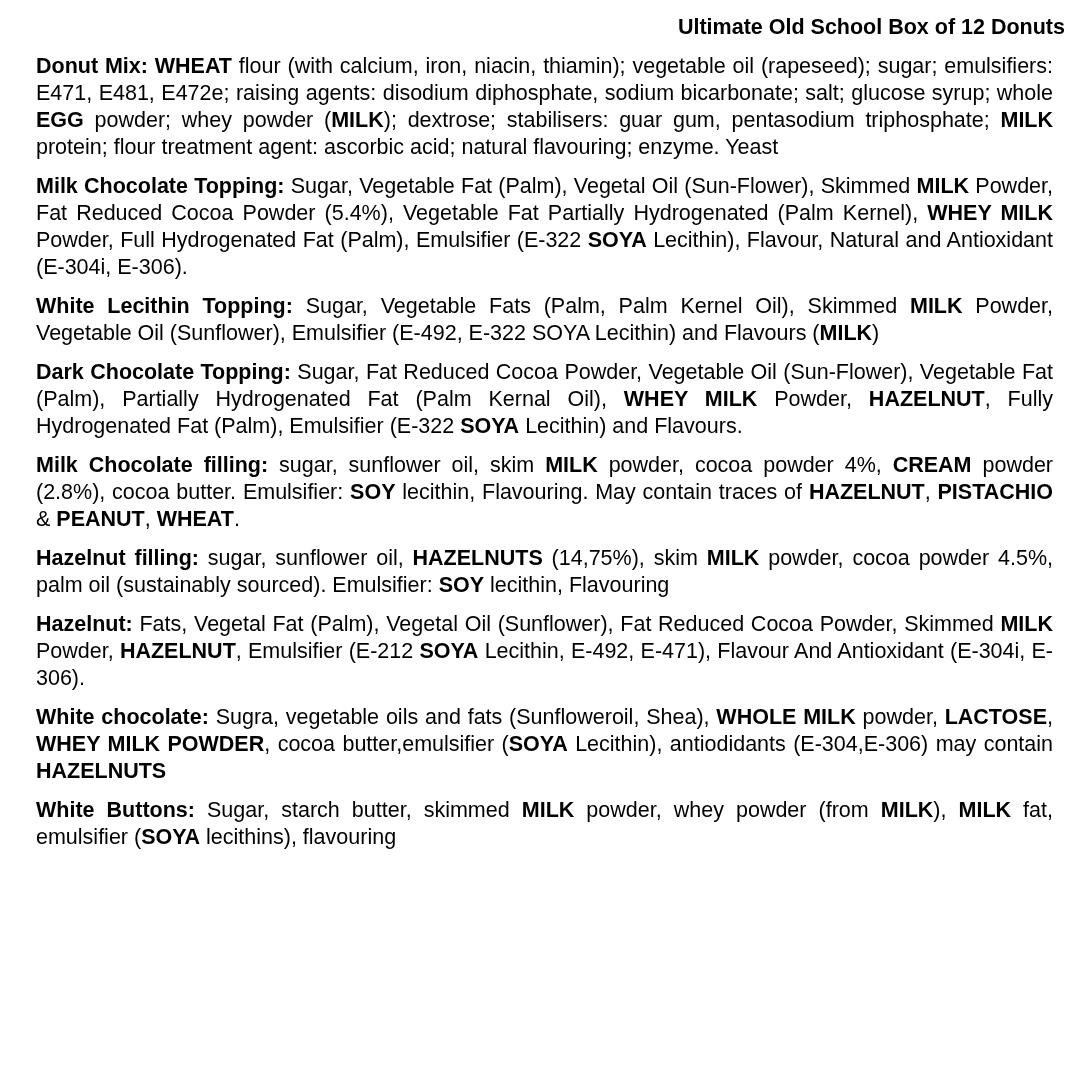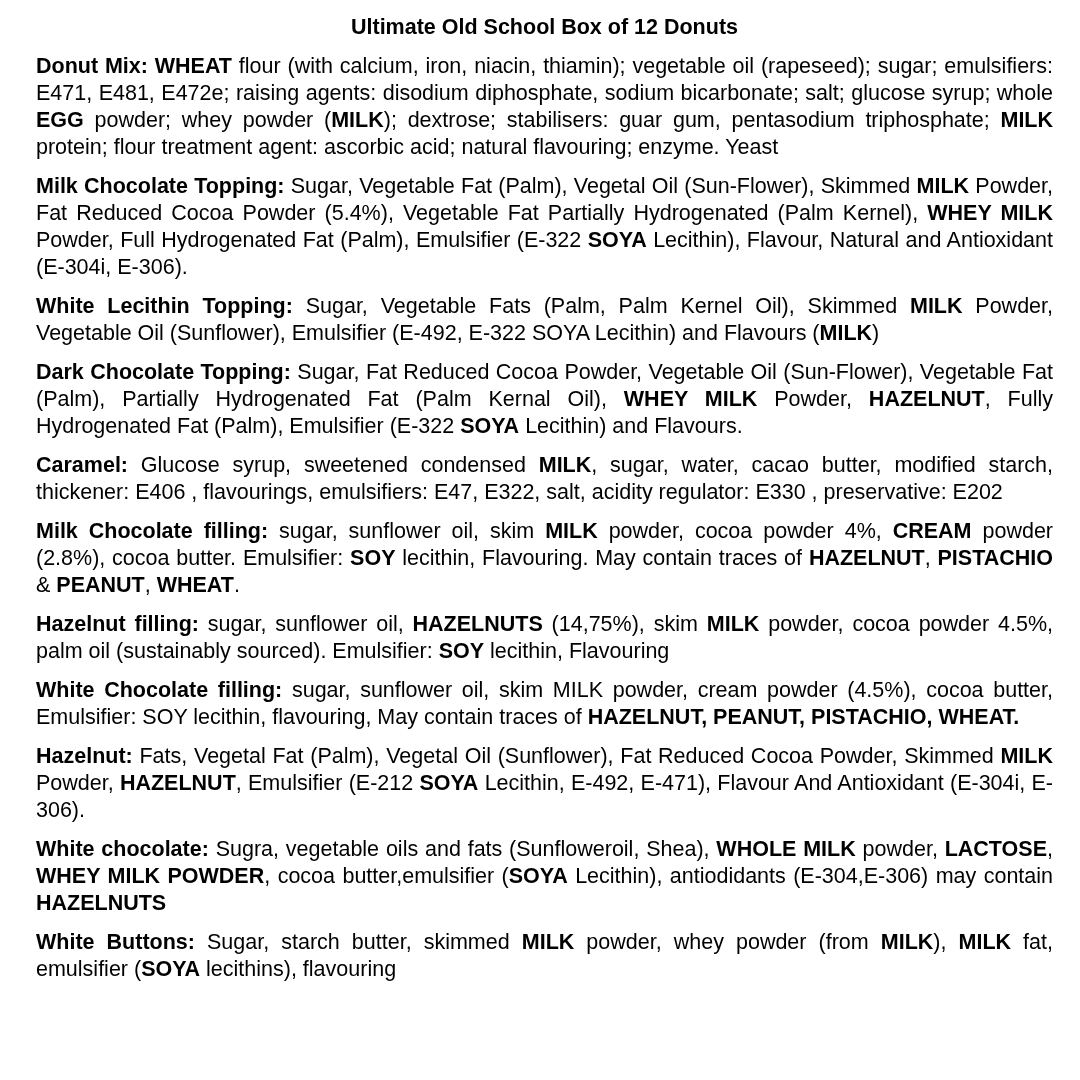--- a/index.html
+++ b/index.html
@@ -20,36 +20,34 @@
     font-size: 21.5px;
     line-height: 27px;
     font-weight: 400;
   }
   .para {
     margin: 12px;
     text-align: justify;
   }
   .title-line {
     margin: 0;
-    text-align: center;
+    text-align: right;
     font-weight: 700;
   }
   .b { font-weight: 700; }
 </style>
 </head>
 <body>
 
 <div class="sheet">
   <p class="title-line">Ultimate Old School Box of 12 Donuts</p>
   <div>
       <p class="para"><span class="b">Donut Mix: WHEAT</span><span> flour (with calcium, iron, niacin, thiamin); vegetable oil (rapeseed); sugar; emulsifiers: E471, E481, E472e; raising agents: disodium diphosphate, sodium bicarbonate; salt; glucose syrup; whole </span><span class="b">EGG</span><span> powder; whey powder (</span><span class="b">MILK</span><span>); dextrose; stabilisers: guar gum, pentasodium triphosphate; </span><span class="b">MILK</span><span> protein; flour treatment agent: ascorbic acid; natural flavouring; enzyme. Yeast</span></p>
       <p class="para"><span class="b">Milk Chocolate Topping:</span><span> Sugar, Vegetable Fat (Palm), Vegetal Oil (Sun-Flower), Skimmed </span><span class="b">MILK</span><span> Powder, Fat Reduced Cocoa Powder (5.4%), Vegetable Fat Partially Hydrogenated (Palm Kernel), </span><span class="b">WHEY MILK</span><span> Powder, Full Hydrogenated Fat (Palm), Emulsifier (E-322 </span><span class="b">SOYA</span><span> Lecithin), Flavour, Natural and Antioxidant (E-304i, E-306).</span></p>
       <p class="para"><span class="b">White Lecithin Topping:</span><span> Sugar, Vegetable Fats (Palm, Palm Kernel Oil), Skimmed </span><span class="b">MILK</span><span> Powder, Vegetable Oil (Sunflower), Emulsifier (E-492, E-322 SOYA Lecithin) and Flavours (</span><span class="b">MILK</span><span>)</span></p>
       <p class="para"><span class="b">Dark Chocolate Topping:</span><span> Sugar, Fat Reduced Cocoa Powder, Vegetable Oil (Sun-Flower), Vegetable Fat (Palm), Partially Hydrogenated Fat (Palm Kernal Oil), </span><span class="b">WHEY MILK</span><span> Powder, </span><span class="b">HAZELNUT</span><span>, Fully Hydrogenated Fat (Palm), Emulsifier (E-322 </span><span class="b">SOYA</span><span> Lecithin) and Flavours.</span></p>
-      <p class="para"><span class="b">Caramel:</span><span> Glucose syrup, sweetened condensed </span><span class="b">MILK</span><span>, sugar, water, cacao butter, modified starch, thickener: E406 , flavourings, emulsifiers: E47, E322, salt, acidity regulator: E330 , preservative: E202</span></p>
       <p class="para"><span class="b">Milk Chocolate filling:</span><span> sugar, sunflower oil, skim </span><span class="b">MILK</span><span> powder, cocoa powder 4%, </span><span class="b">CREAM</span><span> powder (2.8%), cocoa butter. Emulsifier: </span><span class="b">SOY</span><span> lecithin, Flavouring. May contain traces of </span><span class="b">HAZELNUT</span><span>, </span><span class="b">PISTACHIO</span><span> &amp; </span><span class="b">PEANUT</span><span>, </span><span class="b">WHEAT</span><span>.</span></p>
       <p class="para"><span class="b">Hazelnut filling:</span><span> sugar, sunflower oil, </span><span class="b">HAZELNUTS</span><span> (14,75%), skim </span><span class="b">MILK</span><span> powder, cocoa powder 4.5%, palm oil (sustainably sourced). Emulsifier: </span><span class="b">SOY</span><span> lecithin, Flavouring</span></p>
-      <p class="para"><span class="b">White Chocolate filling:</span><span> sugar, sunflower oil, skim MILK powder, cream powder (4.5%), cocoa butter, Emulsifier: SOY lecithin, flavouring, May contain traces of </span><span class="b">HAZELNUT, PEANUT, PISTACHIO, WHEAT.</span></p>
       <p class="para"><span class="b">Hazelnut:</span><span> Fats, Vegetal Fat (Palm), Vegetal Oil (Sunflower), Fat Reduced Cocoa Powder, Skimmed </span><span class="b">MILK</span><span> Powder, </span><span class="b">HAZELNUT</span><span>, Emulsifier (E-212 </span><span class="b">SOYA</span><span> Lecithin, E-492, E-471), Flavour And Antioxidant (E-304i, E-306).</span></p>
       <p class="para"><span class="b">White chocolate:</span><span> Sugra, vegetable oils and fats (Sunfloweroil, Shea), </span><span class="b">WHOLE MILK</span><span> powder, </span><span class="b">LACTOSE</span><span>, </span><span class="b">WHEY MILK POWDER</span><span>, cocoa butter,emulsifier (</span><span class="b">SOYA</span><span> Lecithin), antiodidants (E-304,E-306) may contain </span><span class="b">HAZELNUTS</span></p>
       <p class="para"><span class="b">White Buttons:</span><span> Sugar, starch butter, skimmed </span><span class="b">MILK</span><span> powder, whey powder (from </span><span class="b">MILK</span><span>), </span><span class="b">MILK</span><span> fat, emulsifier (</span><span class="b">SOYA</span><span> lecithins), flavouring</span></p>
     </div>
 </div>
 
 </body></html>

